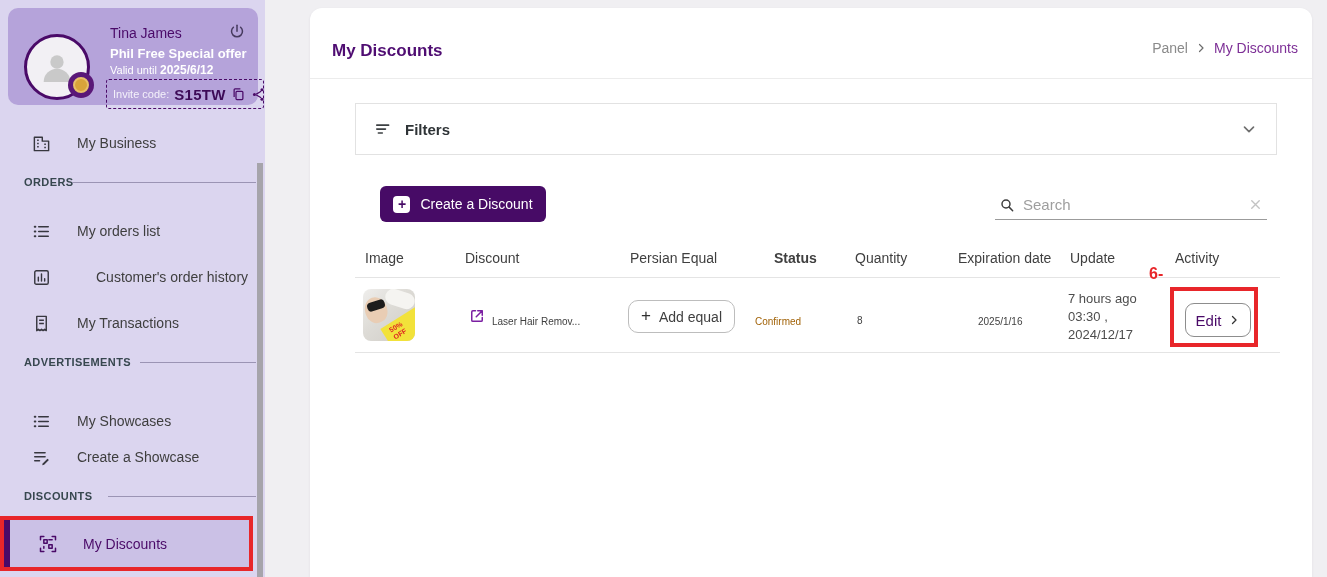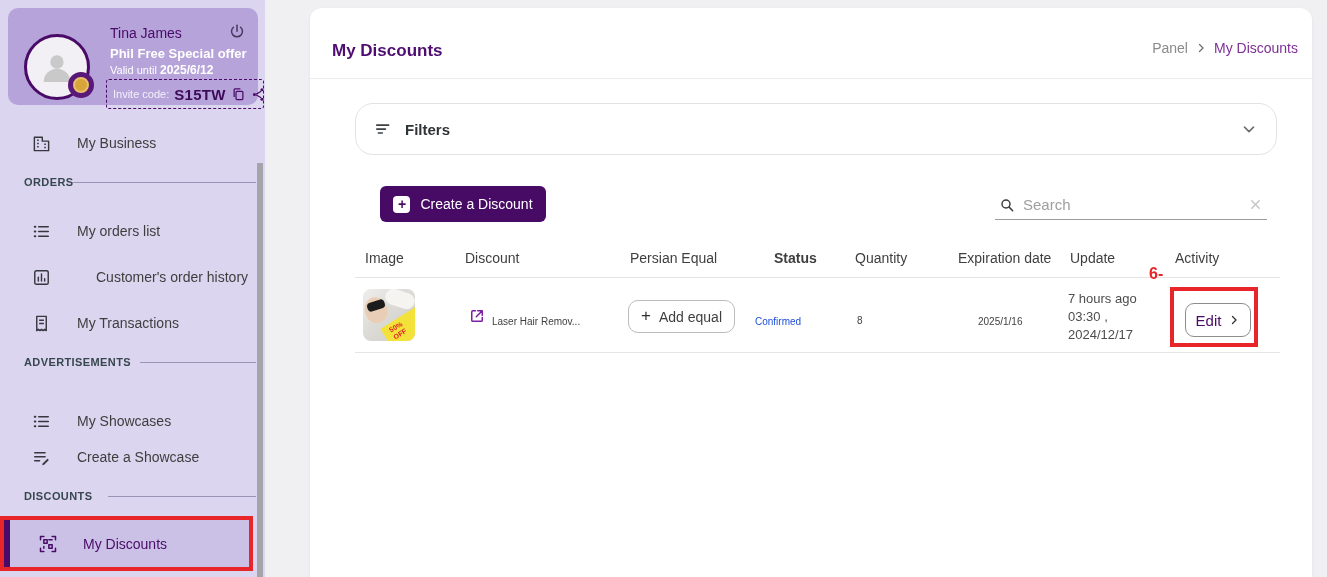--- a/index.html
+++ b/index.html
@@ -105,21 +105,21 @@
   }
   .breadcrumb .parent { color:#8a8a8a; cursor:pointer; }
   .breadcrumb .sep { color:#6d6d6d; }
   .breadcrumb .current { color:#7d2f96; }
   .header-divider {
     position:absolute; left:0; top:70px; width:100%; height:1px; background:#ececec;
   }
 
   .filters-bar {
     position:absolute; left:45px; top:95px; width:922px; height:52px;
-    border:1px solid #e2e2e2; border-radius:18px; background:#fff;
+    border:1px solid #e2e2e2; border-radius:0; background:#fff;
     display:flex; align-items:center; padding:0 18px; gap:12px; cursor:pointer;
   }
   .filters-bar .flabel { font-size:15px; font-weight:bold; color:#2f3437; }
   .filters-bar .chev { margin-left:auto; color:#6f6f6f; }
   .filters-bar .fic { color:#3c4043; }
 
   .create-btn {
     position:absolute; left:70px; top:178px; width:166px; height:36px;
     background:#470b66; color:#fff; border:none; border-radius:6px;
     display:flex; align-items:center; justify-content:center; gap:10px;
@@ -181,21 +181,21 @@
   .row-title { left:182px; top:308px; }
 
   .add-equal-btn {
     position:absolute; left:318px; top:292px; width:107px; height:33px;
     background:#fff; border:1px solid #bdbdbd; border-radius:10px;
     display:flex; align-items:center; justify-content:center; gap:8px;
     font-size:14px; color:#3f3f3f; font-family:inherit; cursor:pointer;
   }
   .add-equal-btn .pl { font-size:17px; color:#2f2f2f; line-height:1; margin-top:-2px; }
 
-  .status-confirmed { left:445px; top:308px; color:#1d4ed8; }
+  .status-confirmed { left:445px; top:308px; color:#a16207; }
   .qty { left:547px; top:307px; }
   .exp { left:668px; top:308px; }
   .update-cell {
     position:absolute; left:758px; top:282px; font-size:13px; color:#4d4d4d; line-height:18px;
   }
 
   .edit-annotation {
     position:absolute; left:860px; top:279px; width:88px; height:60px;
     border:4px solid #e8262a;
   }

